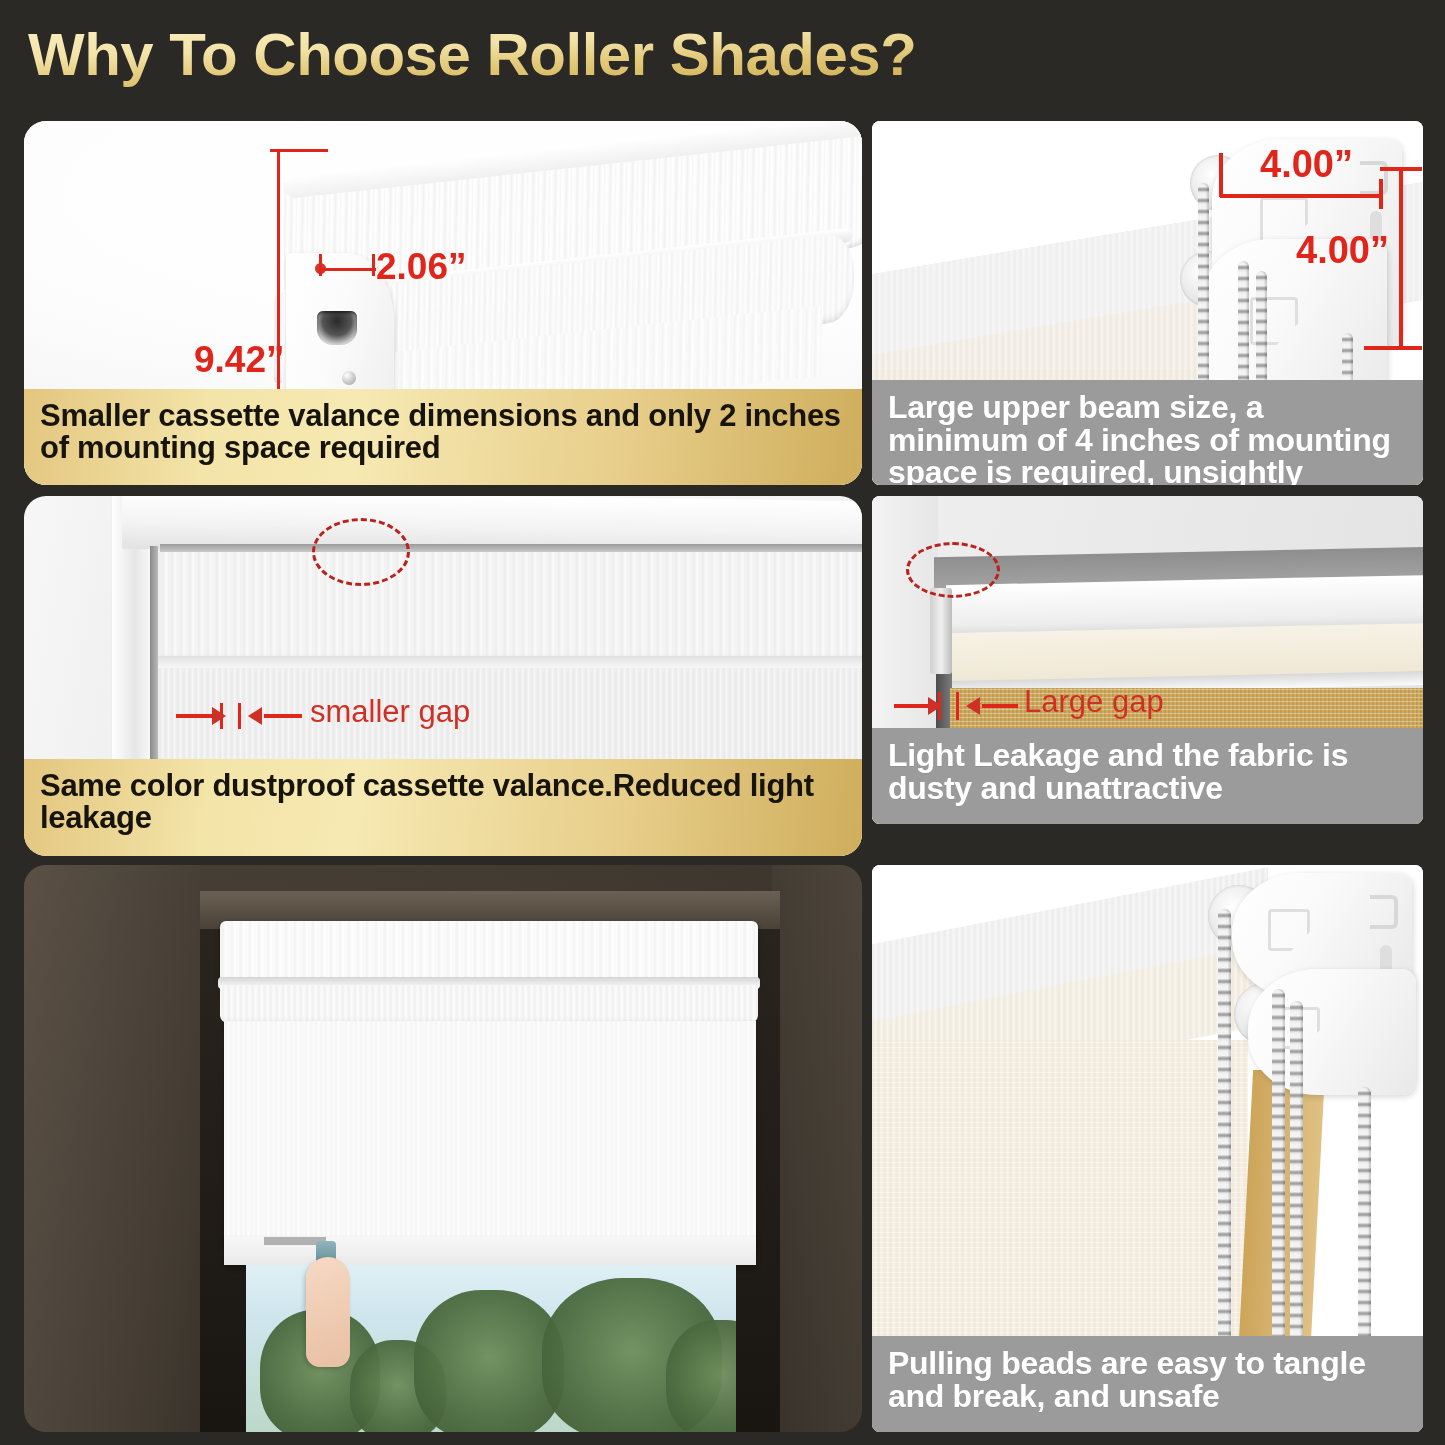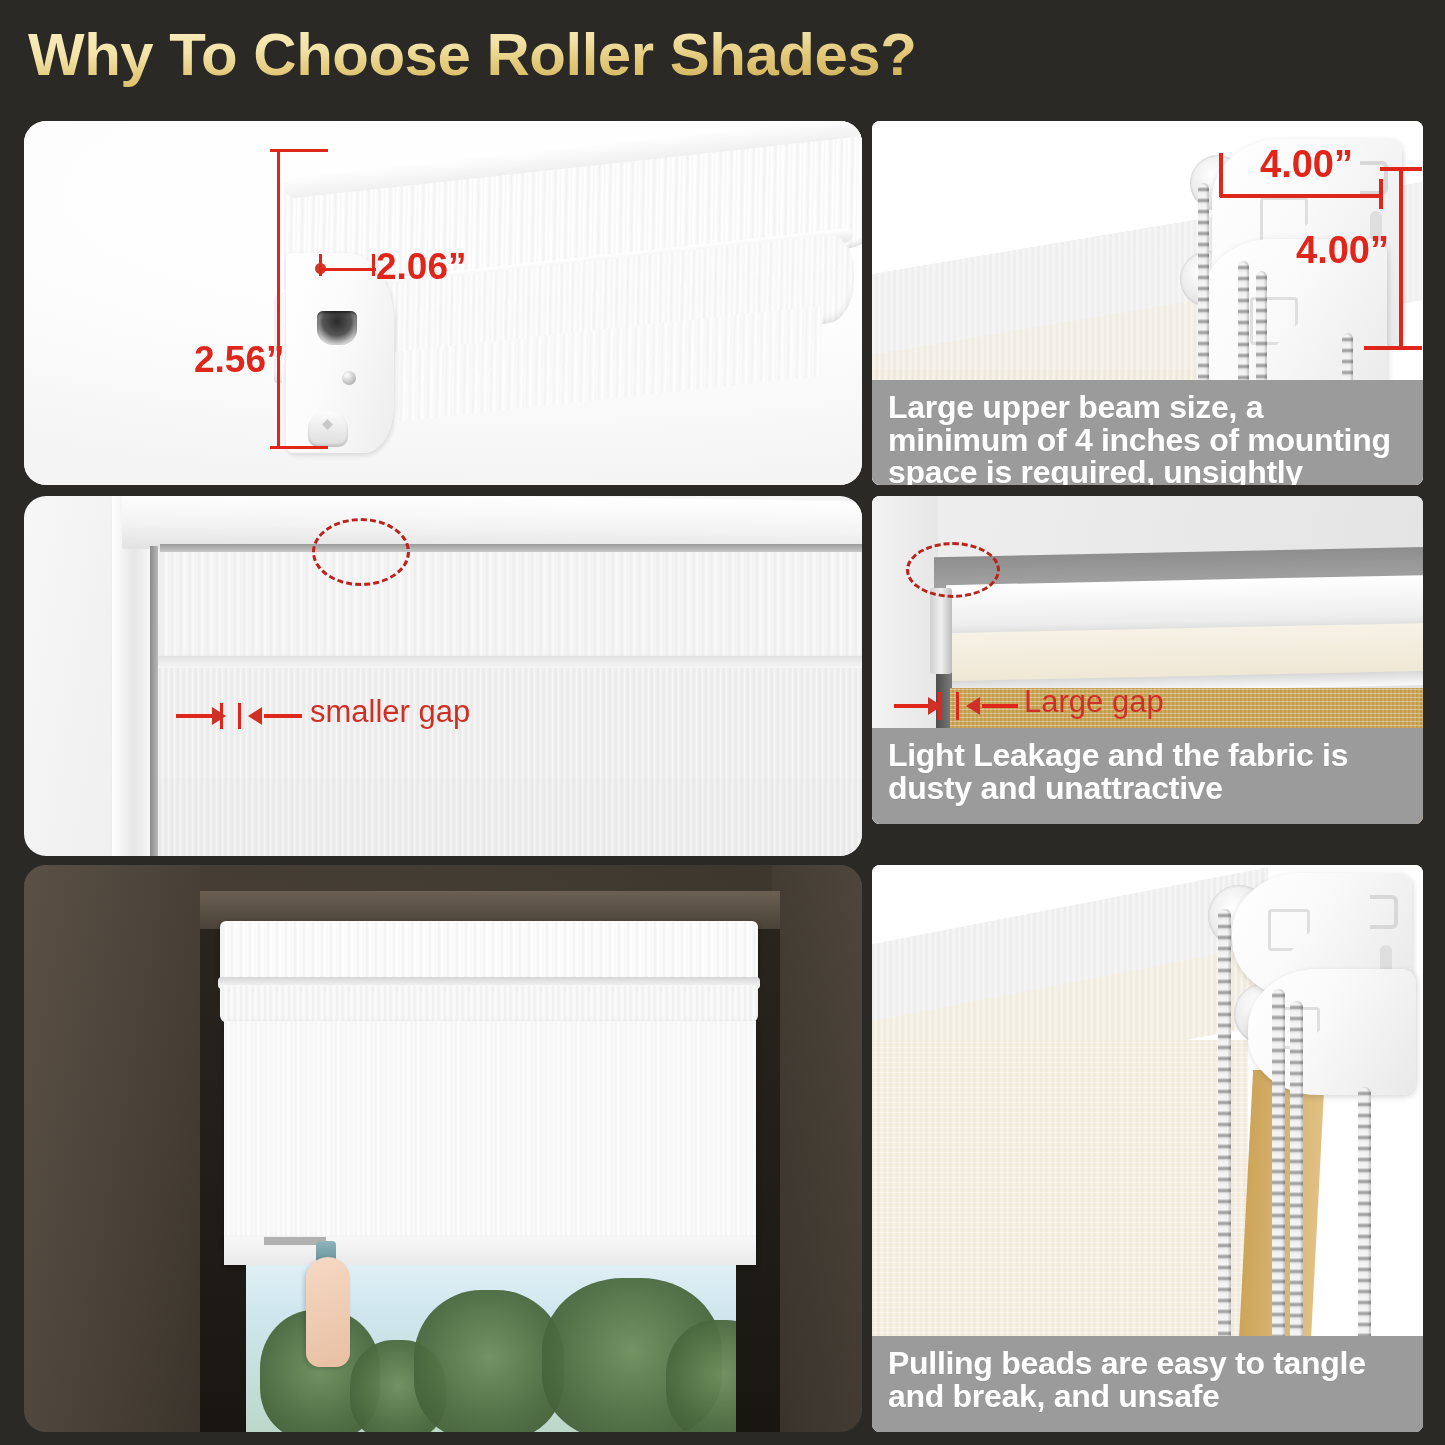--- a/index.html
+++ b/index.html
@@ -444,26 +444,29 @@
       <div id="endcap">
         <div class="dot"></div>
         <div class="slot"></div>
         <div class="screw1"></div>
         <div class="knob"></div>
       </div>
 
       <div class="rline" style="left:253px;top:28px;width:3px;height:300px;"></div>
       <div class="rline" style="left:246px;top:28px;width:58px;height:3px;"></div>
       <div class="rline" style="left:246px;top:325px;width:58px;height:3px;"></div>
-      <div class="dim" style="left:170px;top:218px;font-size:37px;">2.56”</div>
+      <div class="dim" style="left:170px;top:218px;font-size:37px;">9.42”</div>
 
       <div class="rline" style="left:296px;top:147px;width:56px;height:3px;"></div>
       <div class="rline" style="left:295px;top:133px;width:3px;height:22px;"></div>
       <div class="rline" style="left:348px;top:133px;width:3px;height:22px;"></div>
       <div class="dim" style="left:352px;top:125px;font-size:37px;">2.06”</div>
+    </div>
+    <div class="cap gold" style="height:96px;">
+      <div class="cap-text">Smaller cassette valance dimensions and only 2 inches of mounting space required</div>
     </div>
   </div>
 
   <div class="panel right" id="p2">
     <div class="bg"></div>
     <div class="photo">
       <div class="beam-fabric-top"></div>
       <div class="beam-fabric-mid"></div>
       <div class="beam-fabric-low"></div>
       <div class="beam-tan"></div>
@@ -514,20 +517,23 @@
 
       <div class="dashed-ell" style="left:288px;top:22px;width:92px;height:62px;"></div>
 
       <div class="rline" style="left:196px;top:207px;width:3px;height:26px;"></div>
       <div class="rline" style="left:214px;top:207px;width:3px;height:26px;"></div>
       <div class="rline" style="left:152px;top:218px;width:38px;height:4px;"></div>
       <div style="position:absolute;left:188px;top:211px;width:0;height:0;border-left:14px solid #cf3025;border-top:9px solid transparent;border-bottom:9px solid transparent;"></div>
       <div class="rline" style="left:240px;top:218px;width:38px;height:4px;"></div>
       <div style="position:absolute;left:224px;top:211px;width:0;height:0;border-right:14px solid #cf3025;border-top:9px solid transparent;border-bottom:9px solid transparent;"></div>
       <div class="gap-label" style="left:286px;top:198px;">smaller gap</div>
+    </div>
+    <div class="cap gold" style="height:97px;">
+      <div class="cap-text">Same color dustproof cassette valance.Reduced light leakage</div>
     </div>
   </div>
 
   <div class="panel right" id="p4">
     <div class="wall"></div>
     <div class="photo">
       <div class="jamb2"></div>
       <div class="dkbeam"></div>
       <div class="valance-w"></div>
       <div class="valance-cream"></div>

